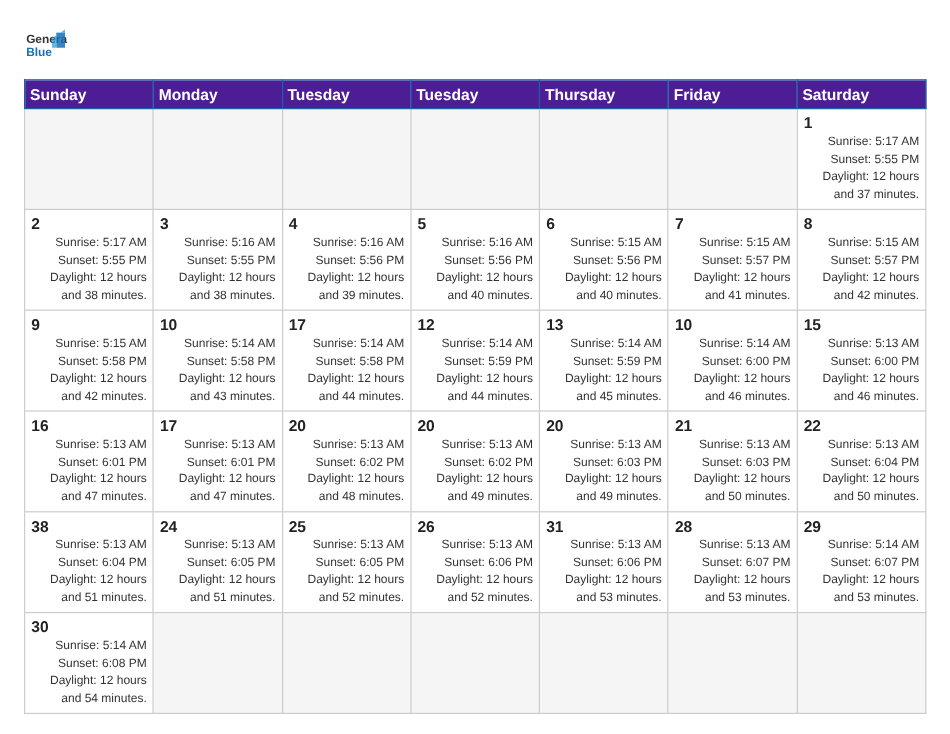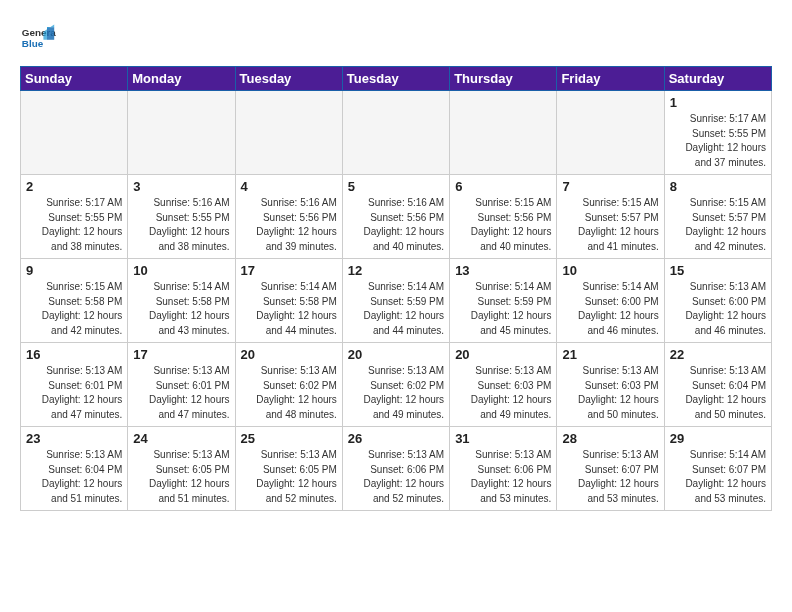--- a/index.html
+++ b/index.html
@@ -208,21 +208,21 @@
           <span class="day-number">21</span>
           <div class="day-info">Sunrise: 5:13 AM<br>Sunset: 6:03 PM<br>Daylight: 12 hours and 50 minutes.</div>
         </td>
         <td>
           <span class="day-number">22</span>
           <div class="day-info">Sunrise: 5:13 AM<br>Sunset: 6:04 PM<br>Daylight: 12 hours and 50 minutes.</div>
         </td>
       </tr>
       <tr>
         <td>
-          <span class="day-number">23</span>
+          <span class="day-number">38</span>
           <div class="day-info">Sunrise: 5:13 AM<br>Sunset: 6:04 PM<br>Daylight: 12 hours and 51 minutes.</div>
         </td>
         <td>
           <span class="day-number">24</span>
           <div class="day-info">Sunrise: 5:13 AM<br>Sunset: 6:05 PM<br>Daylight: 12 hours and 51 minutes.</div>
         </td>
         <td>
           <span class="day-number">25</span>
           <div class="day-info">Sunrise: 5:13 AM<br>Sunset: 6:05 PM<br>Daylight: 12 hours and 52 minutes.</div>
         </td>
@@ -235,15 +235,27 @@
           <div class="day-info">Sunrise: 5:13 AM<br>Sunset: 6:06 PM<br>Daylight: 12 hours and 53 minutes.</div>
         </td>
         <td>
           <span class="day-number">28</span>
           <div class="day-info">Sunrise: 5:13 AM<br>Sunset: 6:07 PM<br>Daylight: 12 hours and 53 minutes.</div>
         </td>
         <td>
           <span class="day-number">29</span>
           <div class="day-info">Sunrise: 5:14 AM<br>Sunset: 6:07 PM<br>Daylight: 12 hours and 53 minutes.</div>
         </td>
+      </tr>
+      <tr class="last-row">
+        <td>
+          <span class="day-number">30</span>
+          <div class="day-info">Sunrise: 5:14 AM<br>Sunset: 6:08 PM<br>Daylight: 12 hours and 54 minutes.</div>
+        </td>
+        <td class="empty"></td>
+        <td class="empty"></td>
+        <td class="empty"></td>
+        <td class="empty"></td>
+        <td class="empty"></td>
+        <td class="empty"></td>
       </tr>
     </tbody>
 </table>
 
 </body></html>

